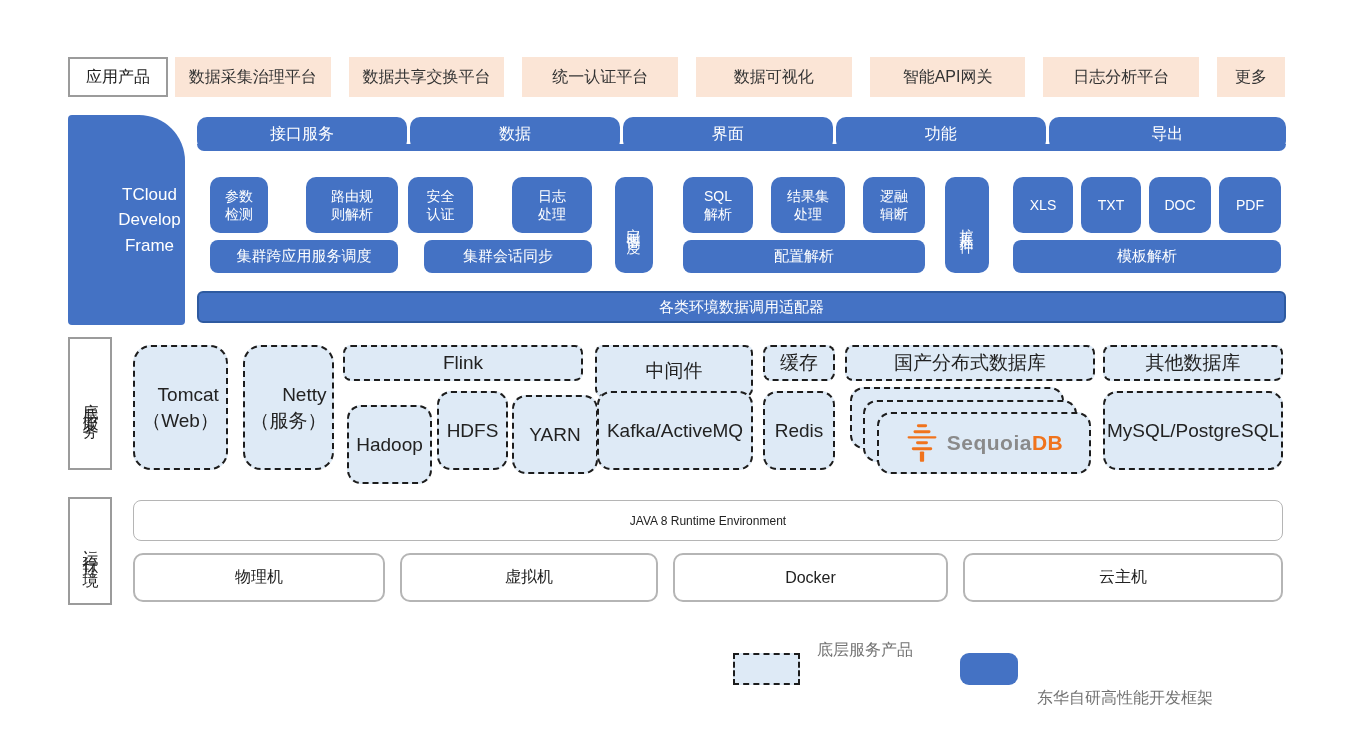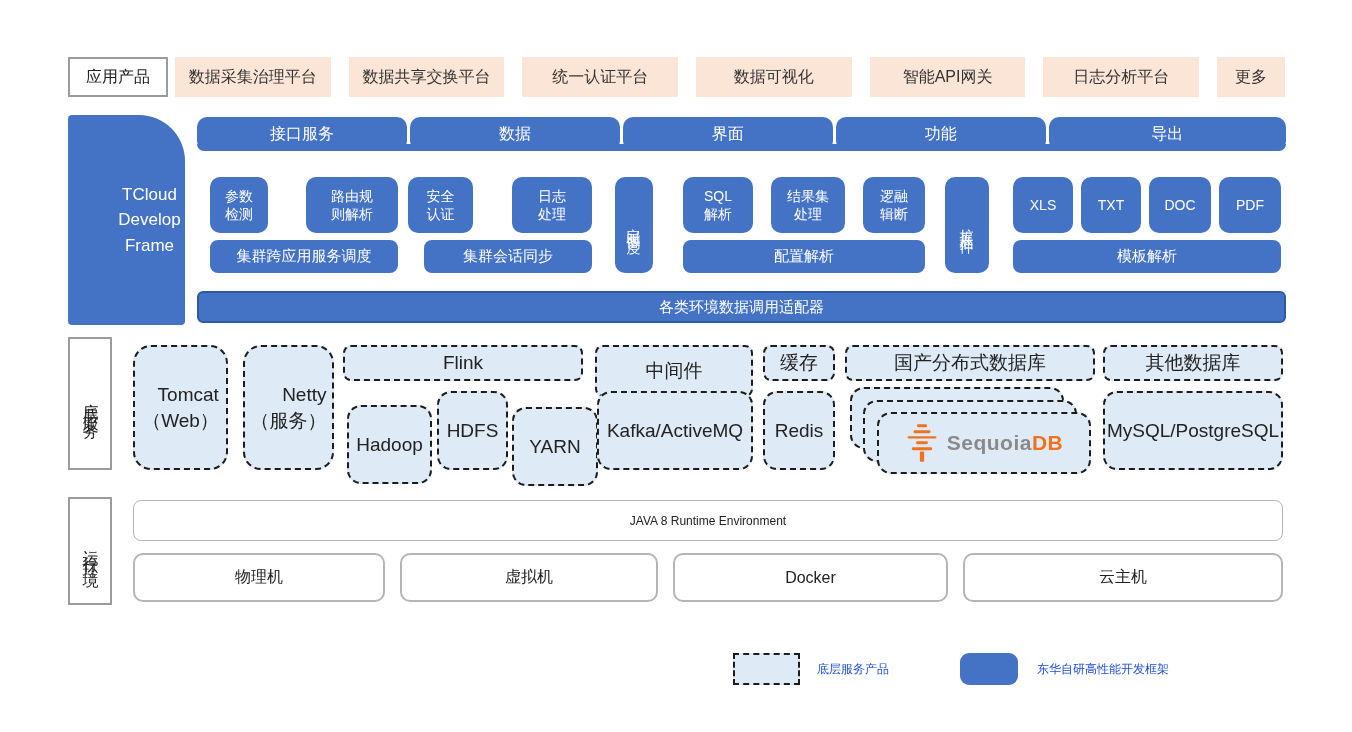--- a/index.html
+++ b/index.html
@@ -75,22 +75,22 @@
     font-size:12px;color:#222;}
   .hosts{position:absolute;left:133px;top:553px;width:1150px;height:49px;display:flex;gap:15px;border-radius:19px;}
   .host{background:#fff;border:2px solid #b5b5b5;border-radius:10px;
     display:flex;align-items:center;justify-content:center;font-size:16px;color:#222;}
 
   
   .legend-swatch-dashed{position:absolute;left:733px;top:653px;width:67px;height:32px;
     background:var(--lblue);border:2.5px dashed var(--dash);}
   .legend-swatch-solid{position:absolute;left:960px;top:653px;width:58px;height:32px;
     background:var(--blue);border-radius:9px;}
-  .legend-text{position:absolute;top:653px;height:32px;display:flex;align-items:center;
-    font-size:12px;color:#1d4ed8;}
+  .legend-text{position:absolute;top:634px;height:32px;display:flex;align-items:center;
+    font-size:16px;color:#737373;}
 </style>
 </head>
 <body>
 
 <div class="canvas">
 
   <div class="app-label">应用产品</div>
   <div class="products">
     <div class="product">数据采集治理平台</div>
     <div class="product">数据共享交换平台</div>
@@ -164,21 +164,21 @@
   <div class="side-label" style="left:68px;top:337px;width:44px;height:133px;">底层服务</div>
 
   <div class="dashed r18" style="left:133px;top:345px;width:95px;height:125px;">Tomcat
 （Web）</div>
   <div class="dashed r18" style="left:243px;top:345px;width:91px;height:125px;">Netty
 （服务）</div>
 
   <div class="dashed r8" style="left:343px;top:345px;width:240px;height:36px;">Flink</div>
   <div class="dashed r14" style="left:347px;top:405px;width:85px;height:79px;">Hadoop</div>
   <div class="dashed r14" style="left:437px;top:391px;width:71px;height:79px;">HDFS</div>
-  <div class="dashed r14" style="left:512px;top:407px;width:86px;height:79px;">YARN</div>
+  <div class="dashed r14" style="left:512px;top:395px;width:86px;height:79px;">YARN</div>
 
   <div class="dashed r8" style="left:595px;top:345px;width:158px;height:52px;">中间件</div>
   <div class="dashed r14" style="left:597px;top:391px;width:156px;height:79px;">Kafka/ActiveMQ</div>
 
   <div class="dashed r8" style="left:763px;top:345px;width:72px;height:36px;">缓存</div>
   <div class="dashed r14" style="left:763px;top:391px;width:72px;height:79px;">Redis</div>
 
   <div class="dashed r8" style="left:845px;top:345px;width:250px;height:36px;">国产分布式数据库</div>
   <div class="seq-box" style="left:850px;top:387px;"></div>
   <div class="seq-box" style="left:863px;top:400px;"></div>
@@ -204,15 +204,15 @@
   <div class="hosts">
     <div class="host" style="width:252px;">物理机</div>
     <div class="host" style="width:258px;">虚拟机</div>
     <div class="host" style="width:275px;">Docker</div>
     <div class="host" style="width:320px;">云主机</div>
   </div>
 
   <div class="legend-swatch-dashed"></div>
   <div class="legend-text" style="left:817px;">底层服务产品</div>
   <div class="legend-swatch-solid"></div>
-  <div class="legend-text" style="left:1037px;">东华自研高性能开发框架</div>
+  <div class="legend-text" style="left:1037px;margin-top:48px;">东华自研高性能开发框架</div>
 
 </div>
 
 </body></html>

